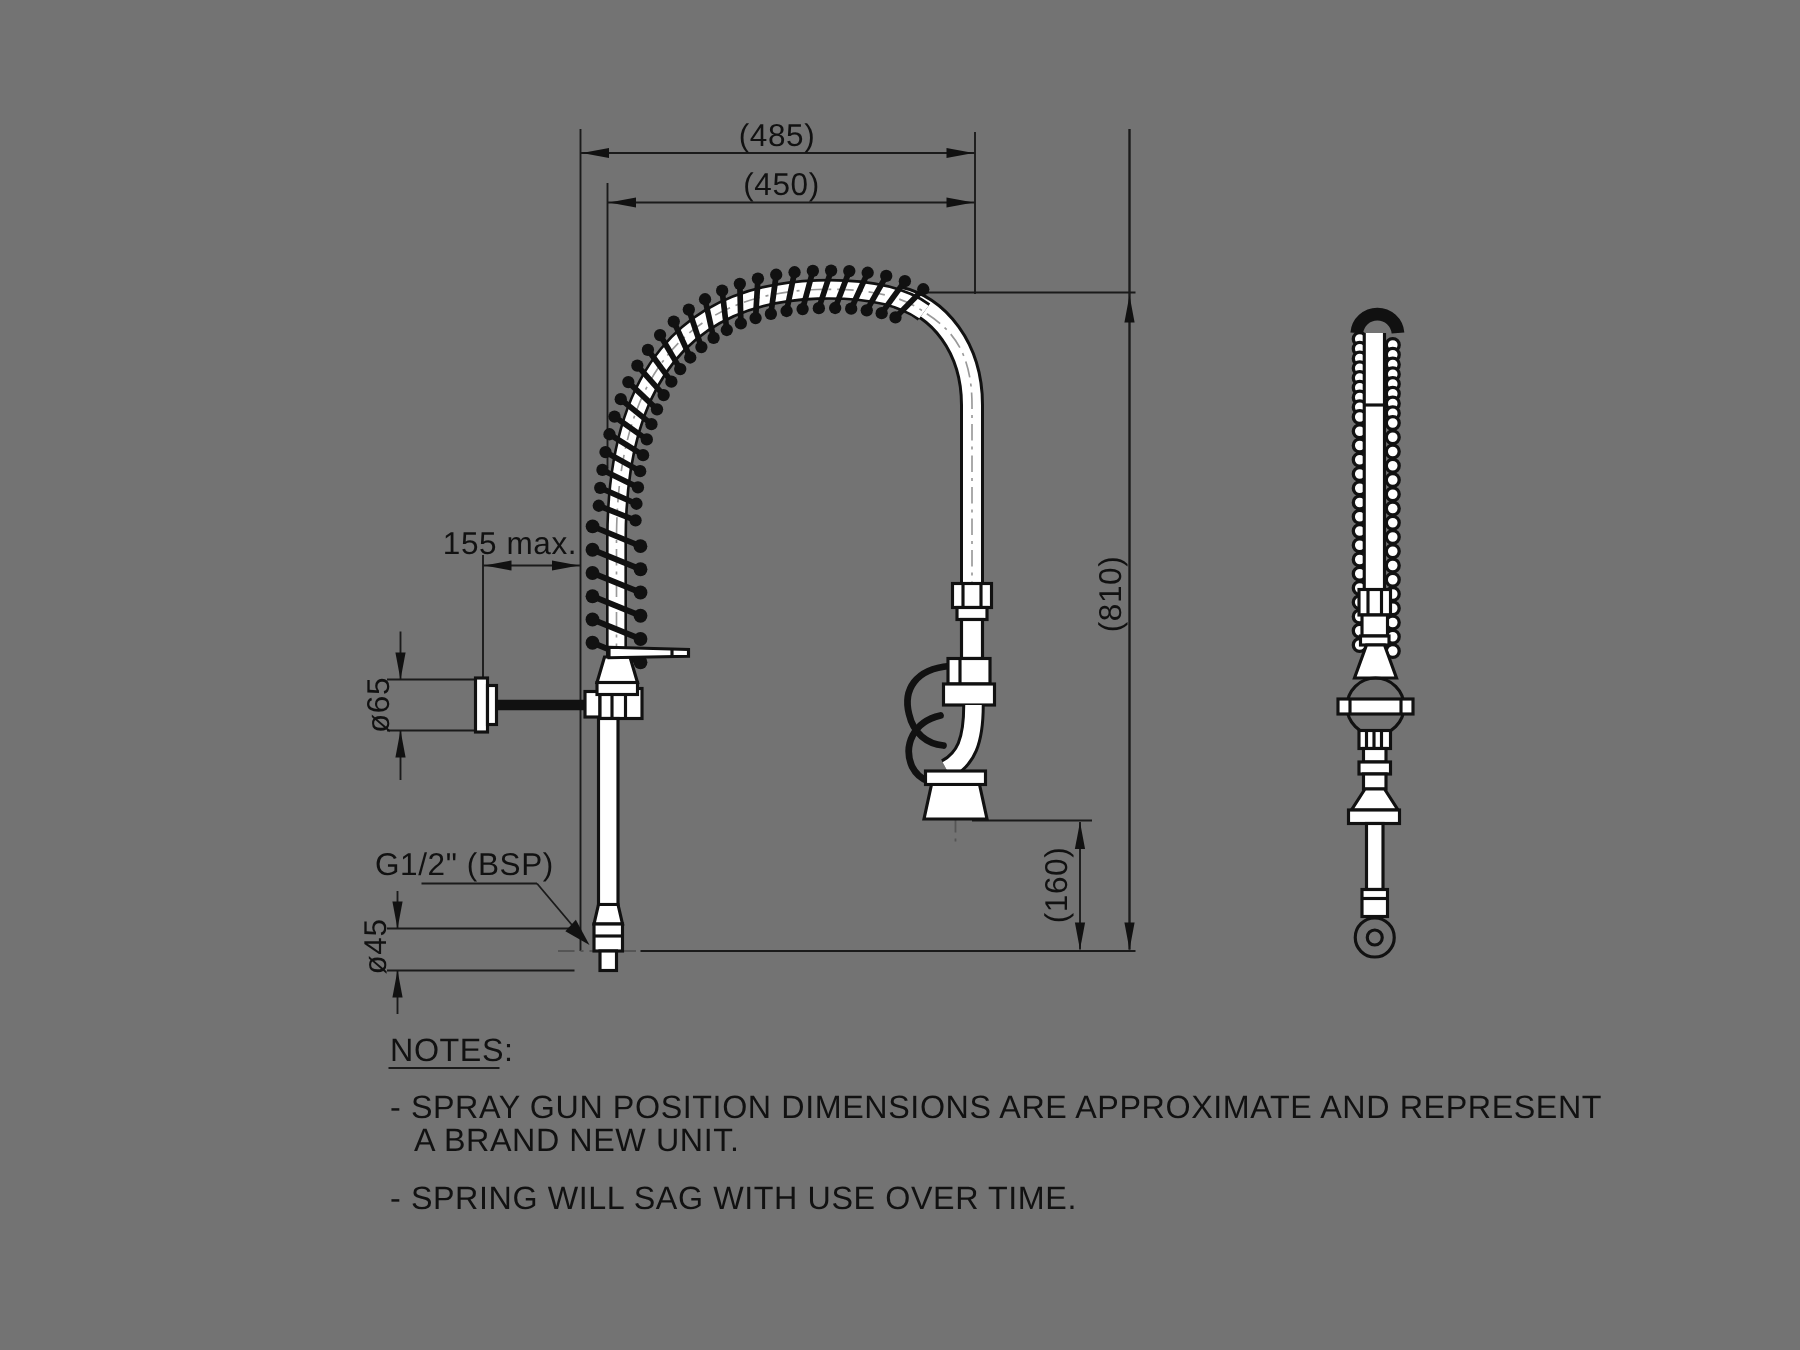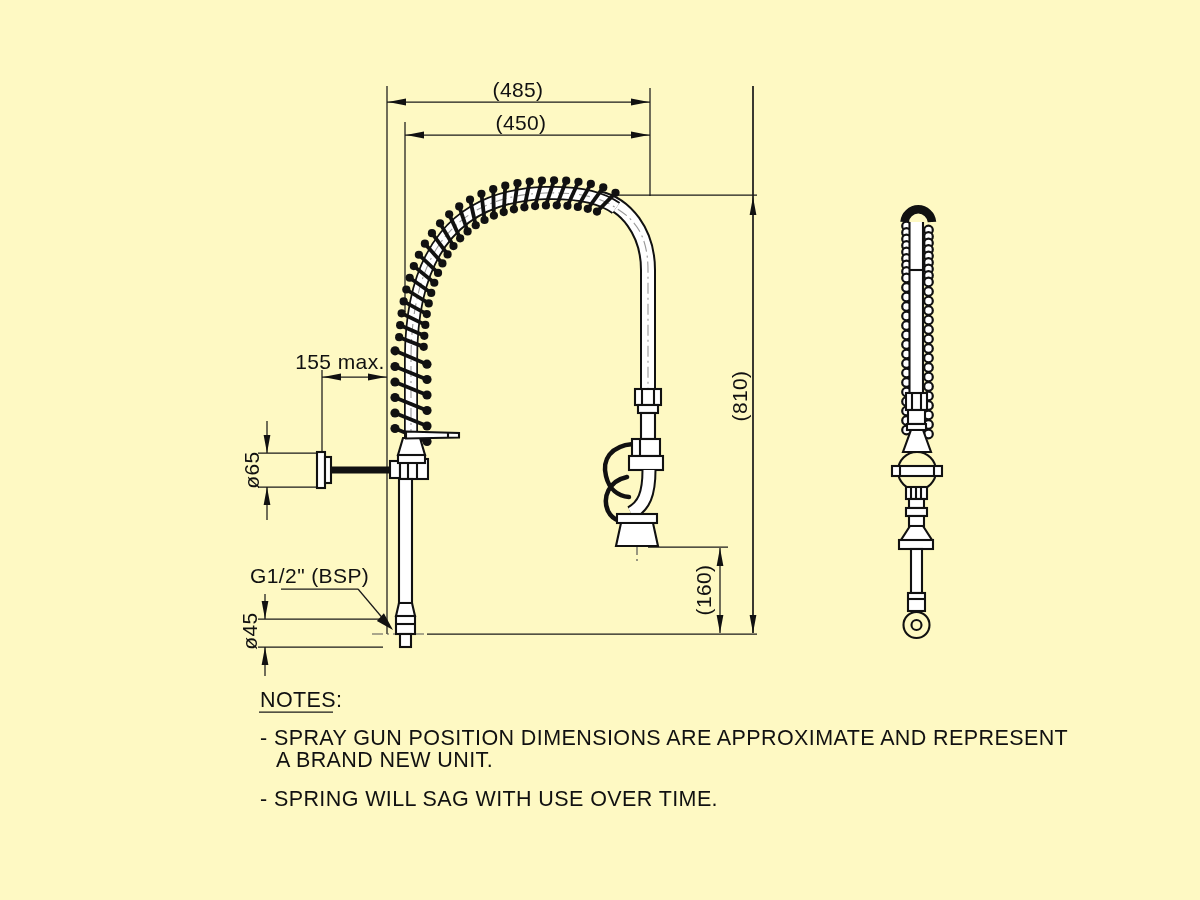--- a/index.html
+++ b/index.html
@@ -1,16 +1,16 @@
 <!DOCTYPE html>
 <html><head>
 <meta charset="utf-8">
 <style>
   html,body{margin:0;padding:0;background:#fff;}
-  .canvas{width:1200px;height:900px;background:#fef9c3;position:relative;overflow:hidden;}
+  .canvas{width:1200px;height:900px;background:#737373;position:relative;overflow:hidden;}
   svg{display:block;}
   text{font-family:"Liberation Sans","DejaVu Sans",sans-serif;fill:#111;letter-spacing:0.4px;}
   .dimtxt{font-size:21px;}
   .notetxt{font-size:21.5px;}
   .thin{stroke:#1a1a1a;stroke-width:1.25;fill:none;}
   .outline{stroke:#111;stroke-width:2.1;fill:#fff;}
   .outline-nf{stroke:#111;stroke-width:2.1;fill:none;}
   .solidblk{fill:#111;stroke:none;}
   .cl{stroke:#555;stroke-width:1.2;fill:none;stroke-dasharray:11 4 2 4;}
   .clg{stroke:#999;stroke-width:1.1;fill:none;stroke-dasharray:11 4 2 4;}

